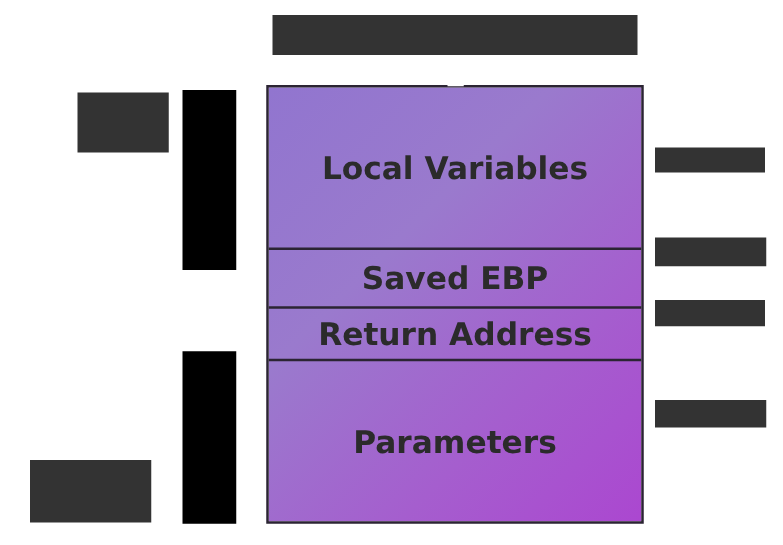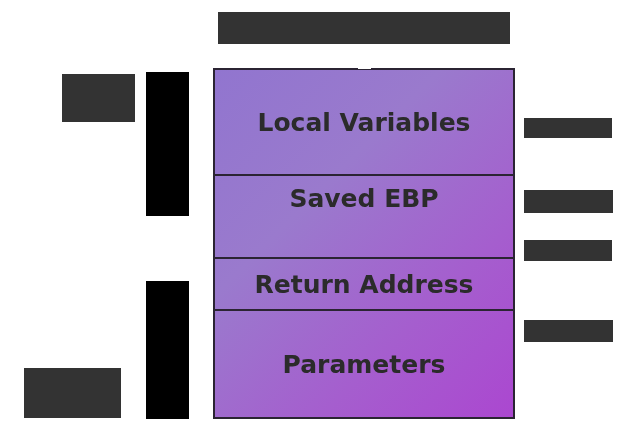--- a/index.html
+++ b/index.html
@@ -62,23 +62,23 @@
     justify-content: center;
     color: #2b2b2b;
     font-weight: 700;
     font-size: 25px;
     font-family: "DejaVu Sans", sans-serif;
     white-space: nowrap;
   }
   .seg + .seg {
     border-top: 2px solid #2b2433;
   }
-  .seg-locals      { height: 104px; }
+  .seg-locals      { height: 128px; }
   .seg-savedebp    { height: 47px; text-align: right;  }
-  .seg-returnaddr  { height: 52px; margin-top: 36px;  }
+  .seg-returnaddr  { height: 42px;  }
   .seg-parameters  { flex: 1 1 auto; }
 
   
   .notch {
     position: absolute;
     left: 358px;
     top: 66px;
     width: 13px;
     height: 3px;
     background: #ffffff;

